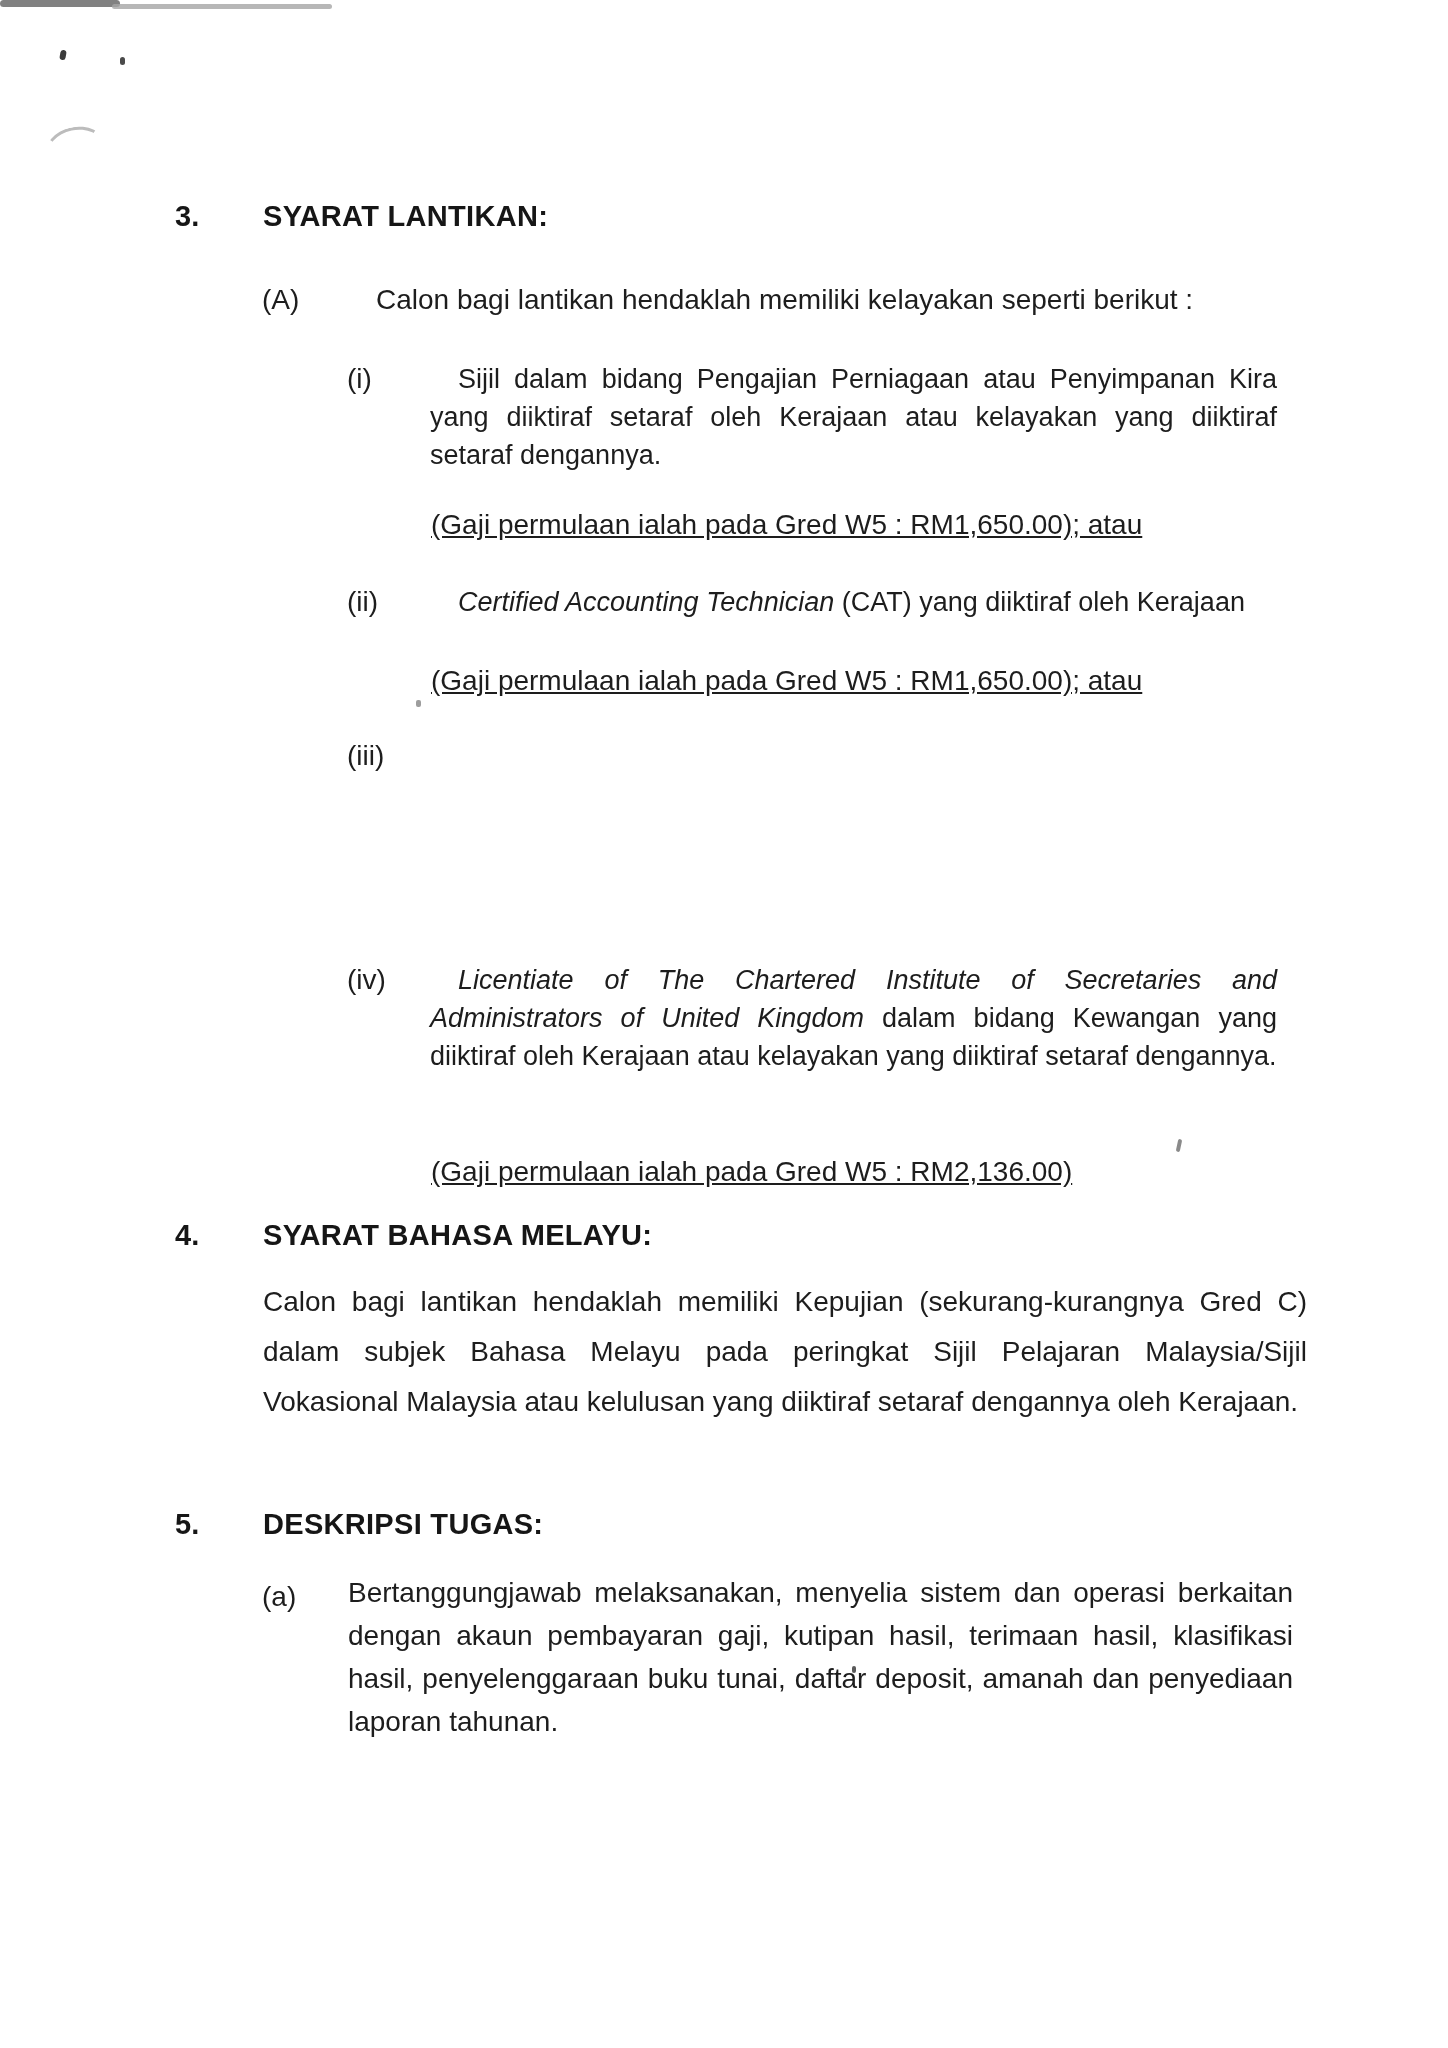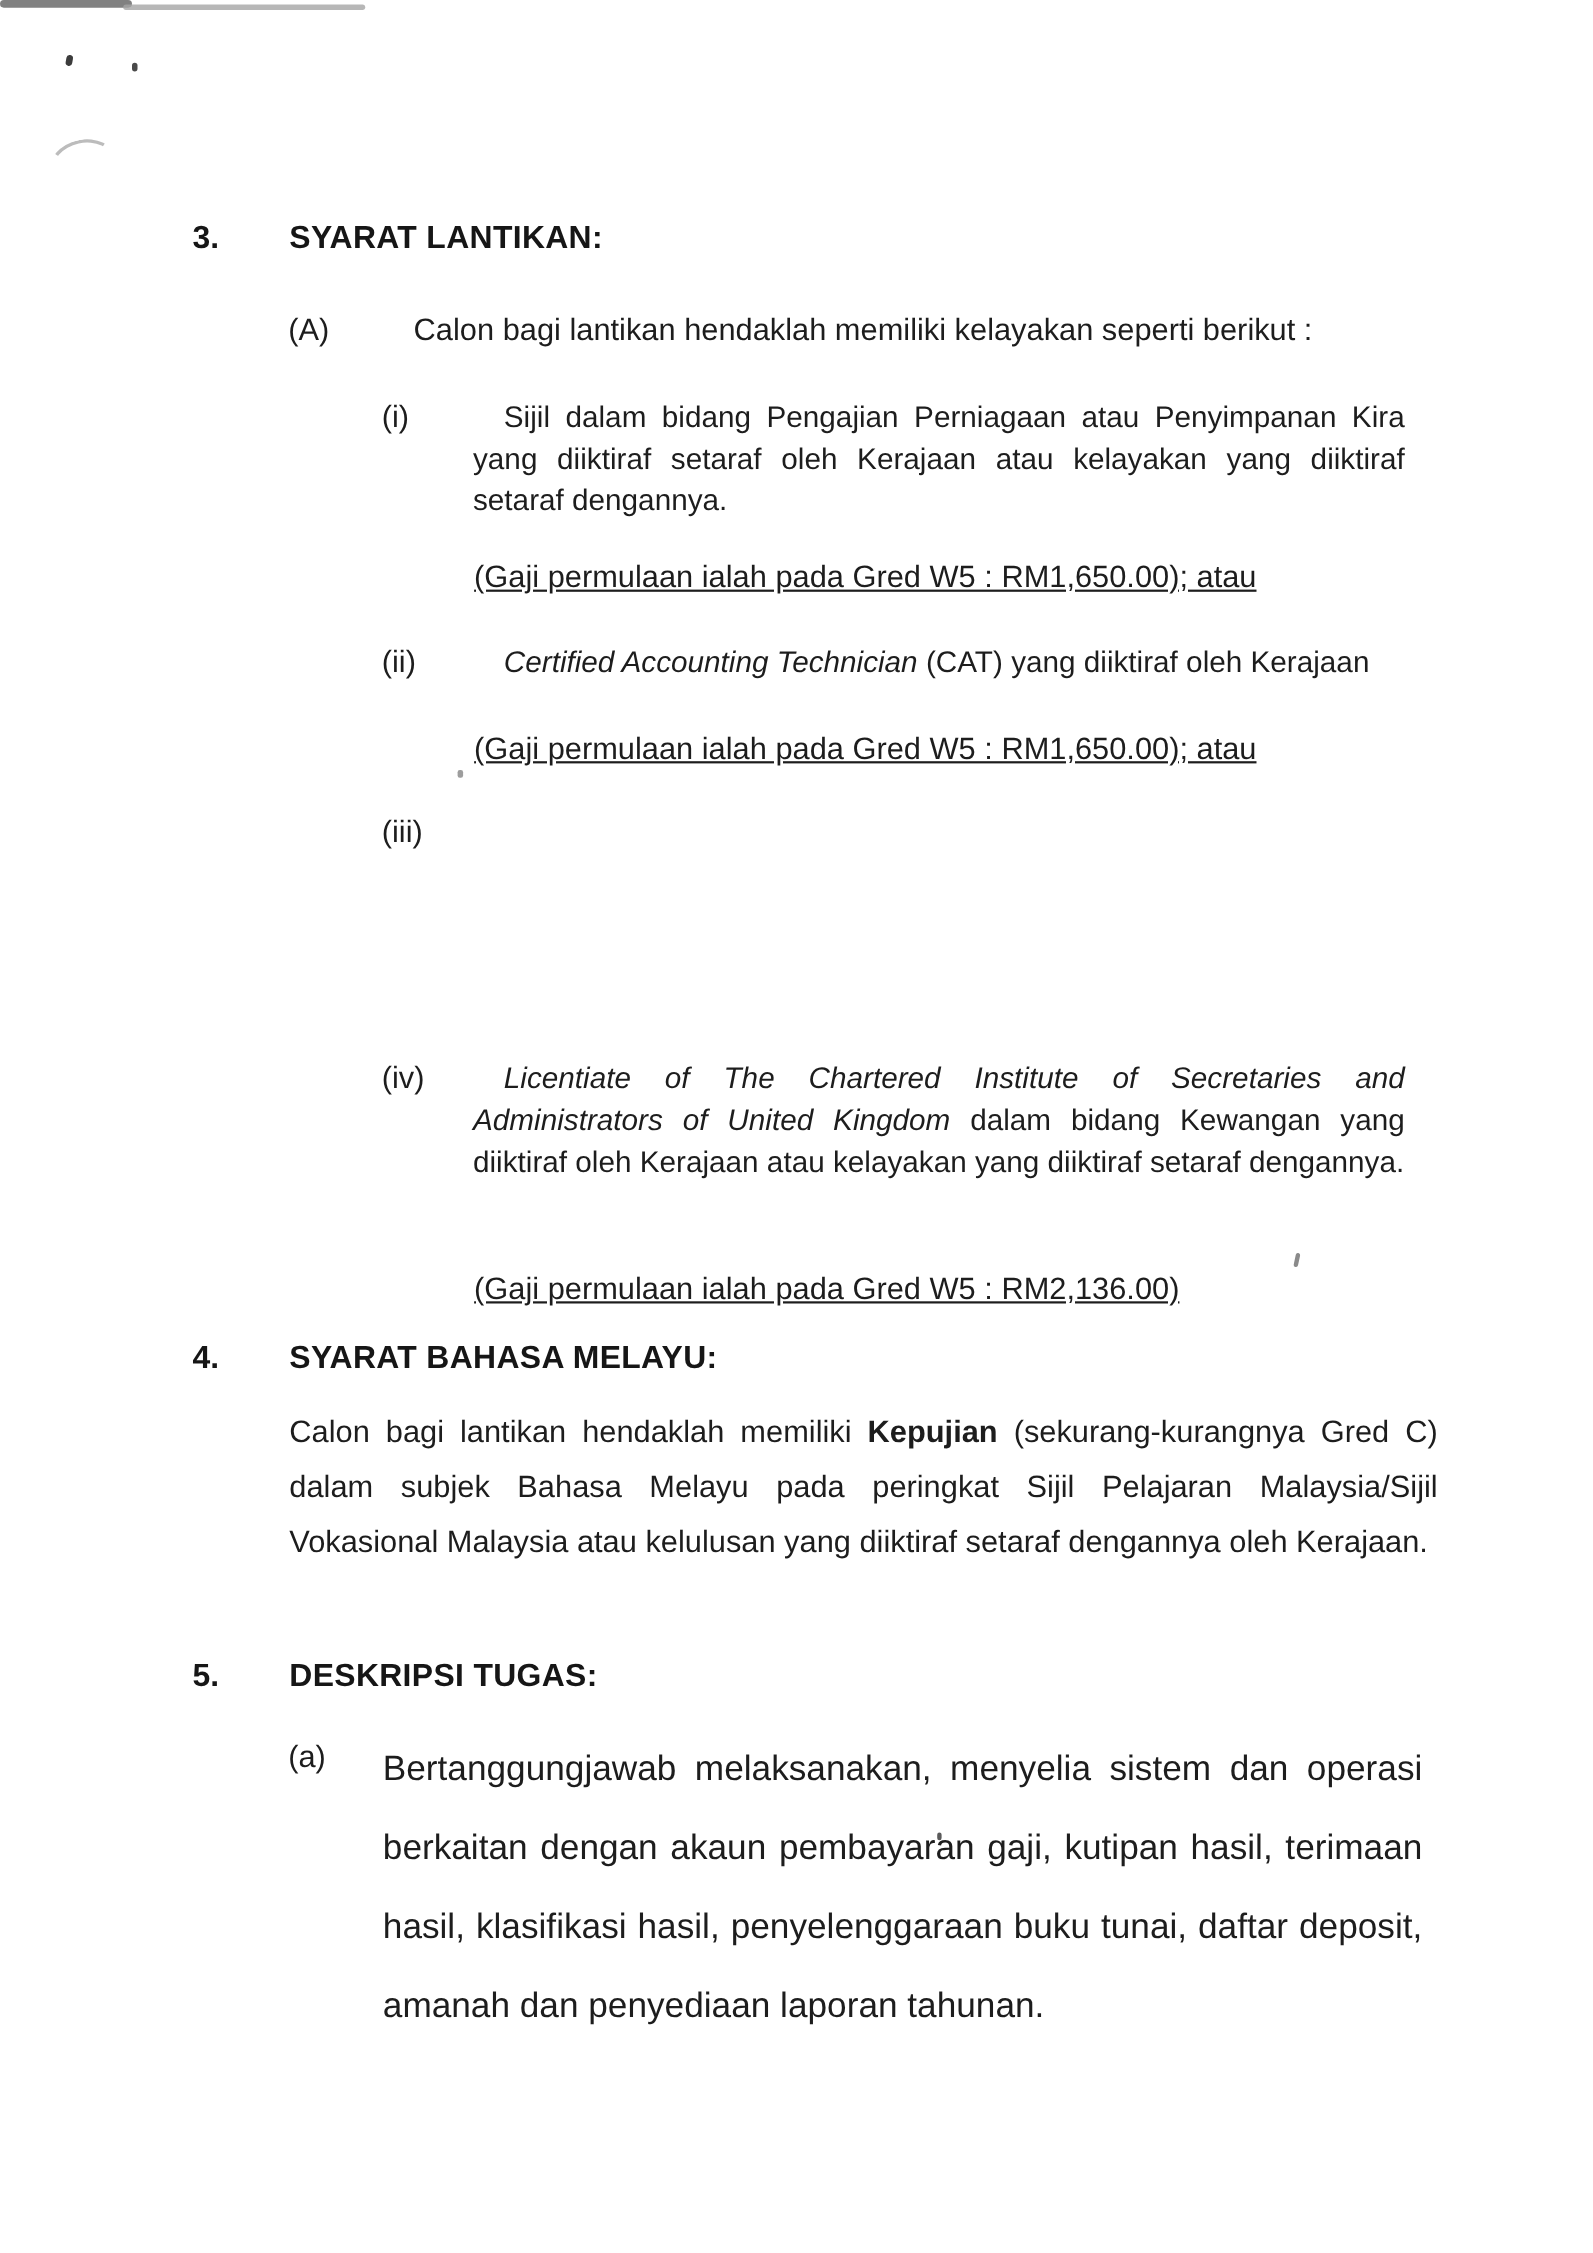--- a/index.html
+++ b/index.html
@@ -30,26 +30,26 @@
     font-size: 27px; line-height: 38px; text-align: justify;
   }
   .itext i { font-style: italic; margin-left: 28px; }
 
   .gaji { position: absolute; left: 431px; font-size: 28px; line-height: 38px; white-space: nowrap; text-decoration: underline; }
 
   .para4 {
     position: absolute; left: 263px; width: 1044px;
     font-size: 28px; line-height: 50px; text-align: justify;
   }
-  .para4 b { font-weight: bold; }
+  .para4 b { font-weight: normal; }
 
   .alabel { position: absolute; left: 262px; font-size: 28px; line-height: 52px; }
   .atext {
     position: absolute; left: 348px; width: 945px;
-    font-size: 32px; line-height: 72px; text-align: justify;
+    font-size: 28px; line-height: 43px; text-align: justify;
   }
 
   
   .artifact { position: absolute; pointer-events: none; }
   .scan-line-1 { left: 0; top: 7; width: 120px; height: 7px; background: #6b6b6b; border-radius: 4px; opacity: .85; }
   .scan-line-2 { left: 112px; top: 4px; width: 220px; height: 5px; background: #a5a5a5; border-radius: 3px; opacity: .8; }
   .scan-dot-1 { left: 60px; top: 50px; width: 6px; height: 10px; background: #3c3c3c; border-radius: 3px; transform: rotate(10deg); }
   .scan-dot-2 { left: 120px; top: 57px; width: 5px; height: 8px; background: #4a4a4a; border-radius: 3px; }
   .scan-arc {
     left: 45px; top: 127px; width: 56px; height: 42px;

